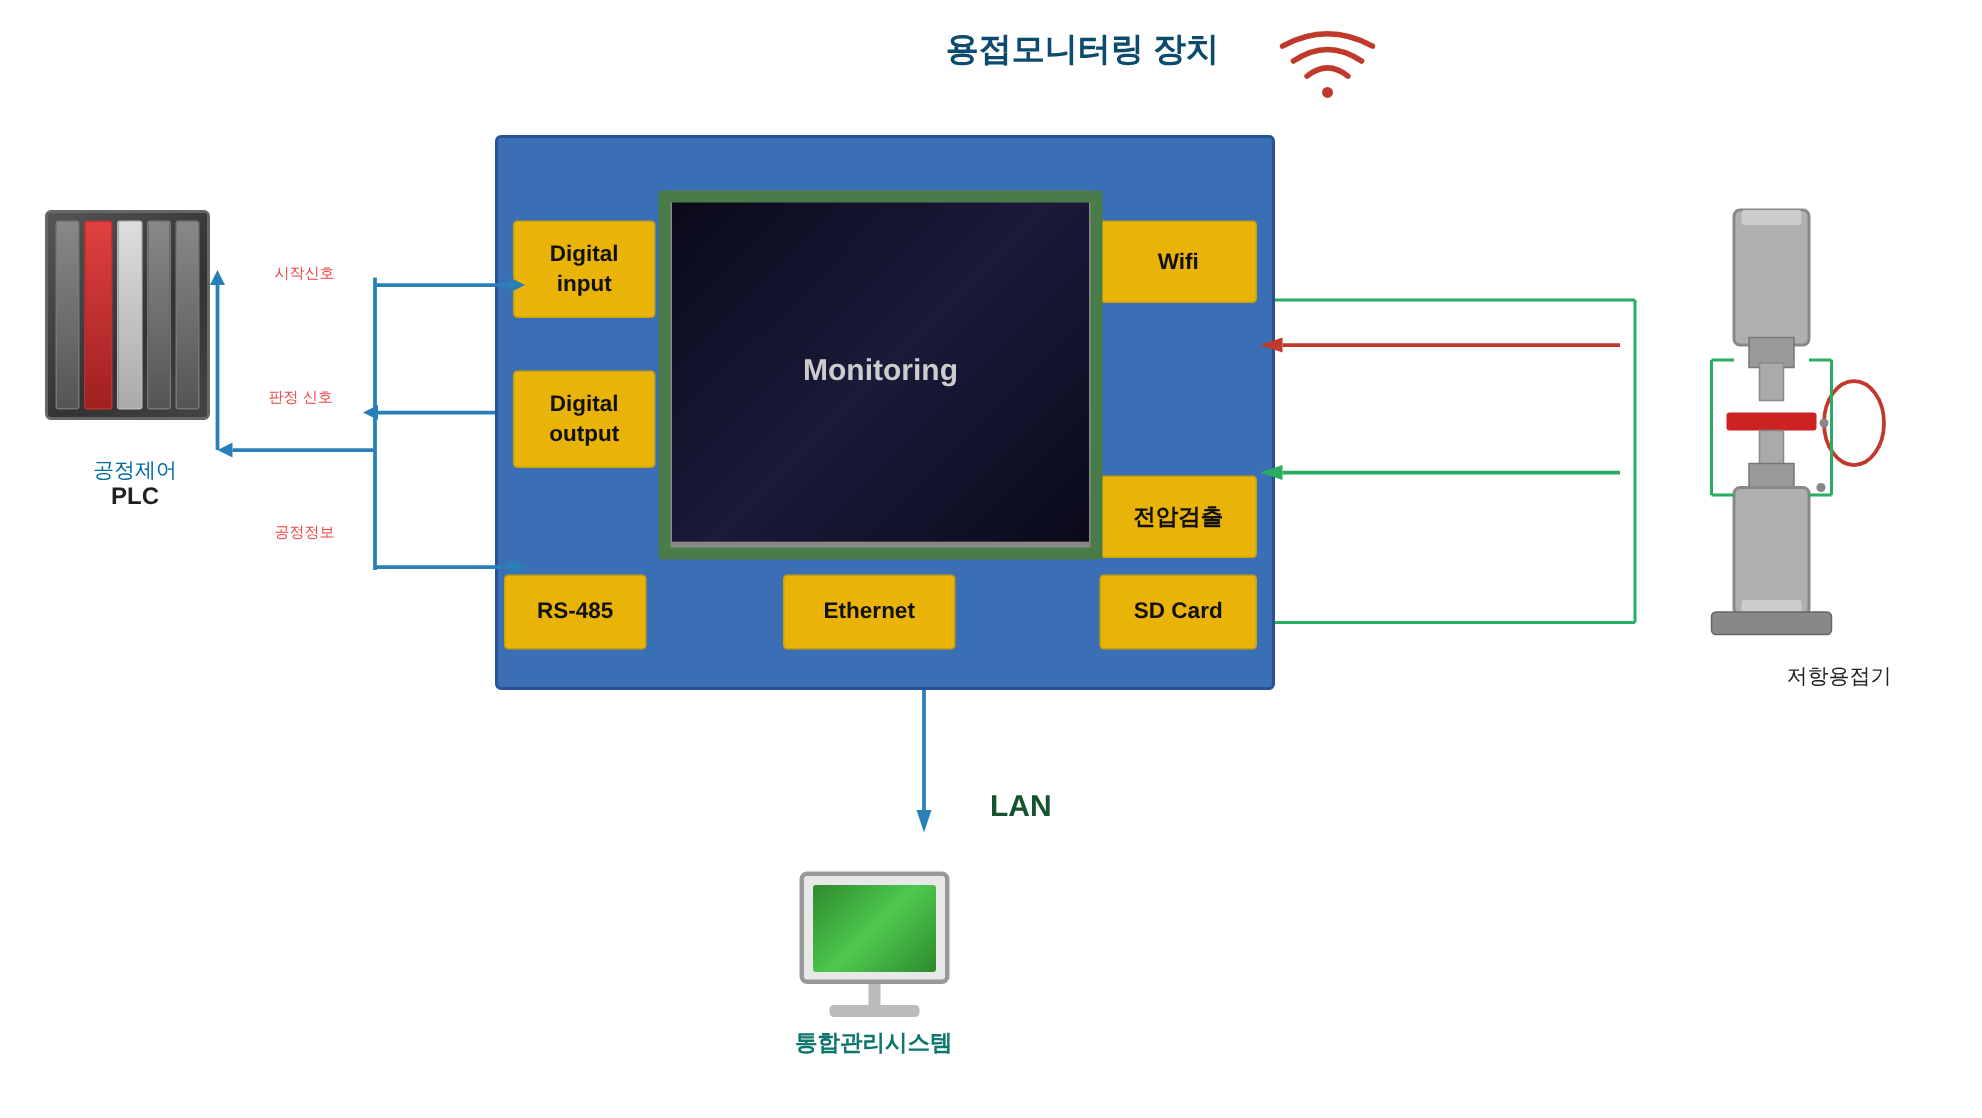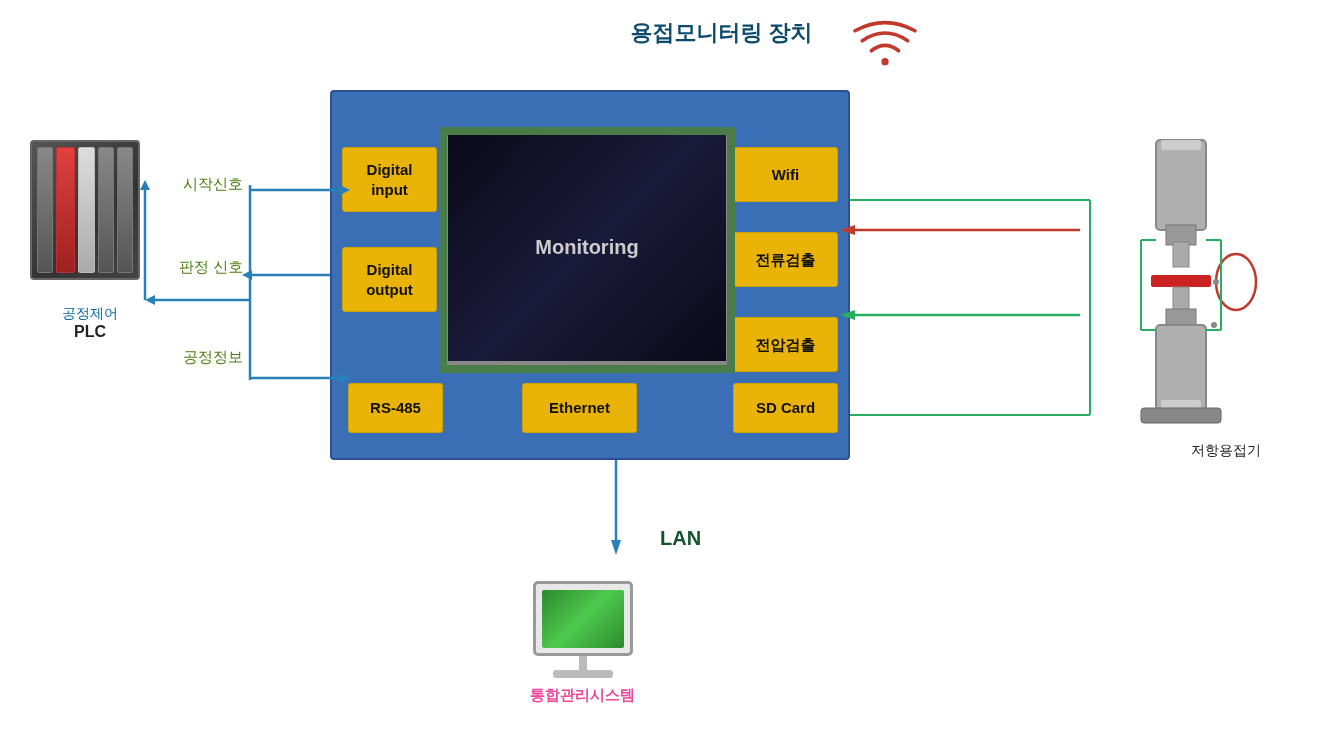--- a/index.html
+++ b/index.html
@@ -106,21 +106,21 @@
 
     .box-digital-output {
       top: 155px;
       left: 10px;
       width: 95px;
       height: 65px;
     }
 
     .box-rs485 {
       bottom: 25px;
-      left: 16px;
+      left: 4px;
       width: 95px;
       height: 50px;
     }
 
     .box-ethernet {
       bottom: 25px;
       left: 190px;
       width: 115px;
       height: 50px;
     }
@@ -213,22 +213,22 @@
     }
     .plc-label .eng {
       font-size: 16px;
       font-weight: bold;
       color: #222;
     }
 
     
     .signal-label {
       position: absolute;
-      font-size: 15px;
-      color: #4d7c0f;
+      font-size: 10px;
+      color: #ef4444;
       white-space: nowrap;
     }
 
     .signal-start {
       top: 175px;
       left: 183px;
     }
 
     .signal-judge {
       top: 258px;
@@ -300,21 +300,21 @@
     }
     .computer-base {
       width: 60px;
       height: 8px;
       background: #bbb;
       border-radius: 3px;
     }
     .computer-label {
       margin-top: 8px;
       font-size: 15px;
-      color: #ec4899;
+      color: #0f766e;
       font-weight: bold;
       white-space: nowrap;
     }
 
     
     .lan-label {
       position: absolute;
       bottom: 195px;
       left: 620px;
       font-size: 20px;
@@ -379,23 +379,20 @@
     </div>
 
     <div class="yellow-box box-ethernet">
       <span>Ethernet</span>
     </div>
 
     <div class="yellow-box box-wifi">
       <span>Wifi</span>
     </div>
 
-    <div class="yellow-box box-current">
-      <span>전류검출</span>
-    </div>
 
     <div class="yellow-box box-sdcard">
       <span>SD Card</span>
     </div>
 
     <div class="yellow-box box-voltage">
       <span>전압검출</span>
     </div>
 
   </div>

